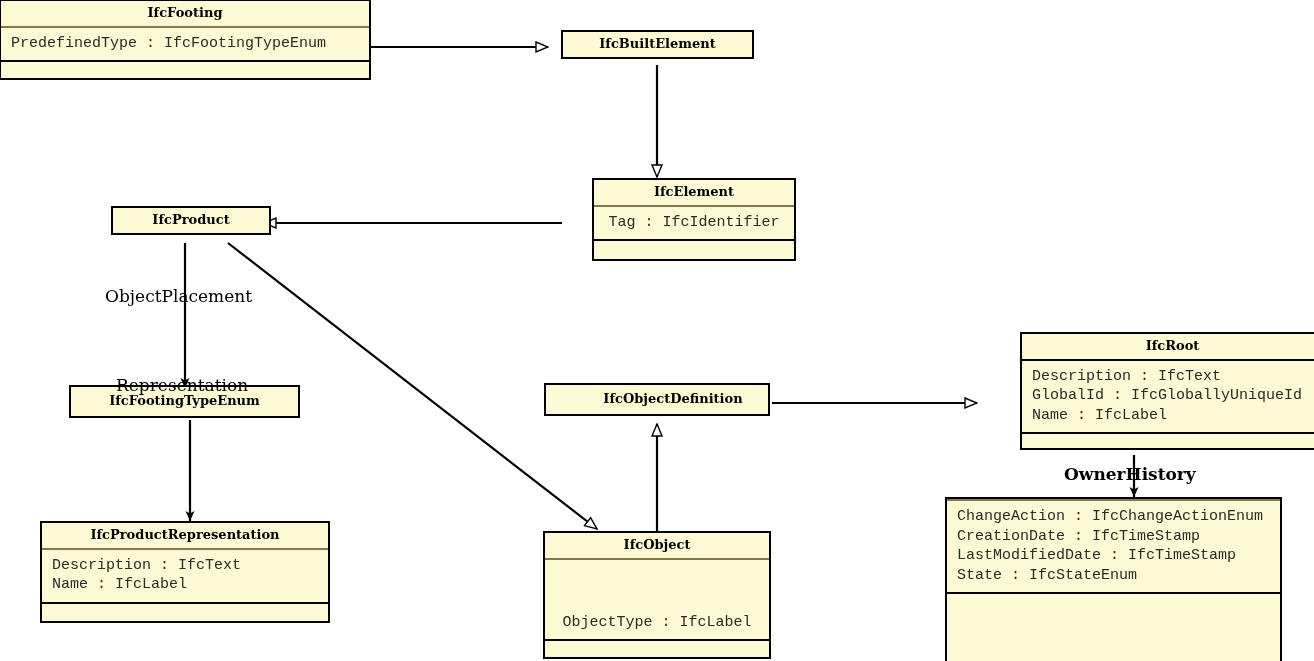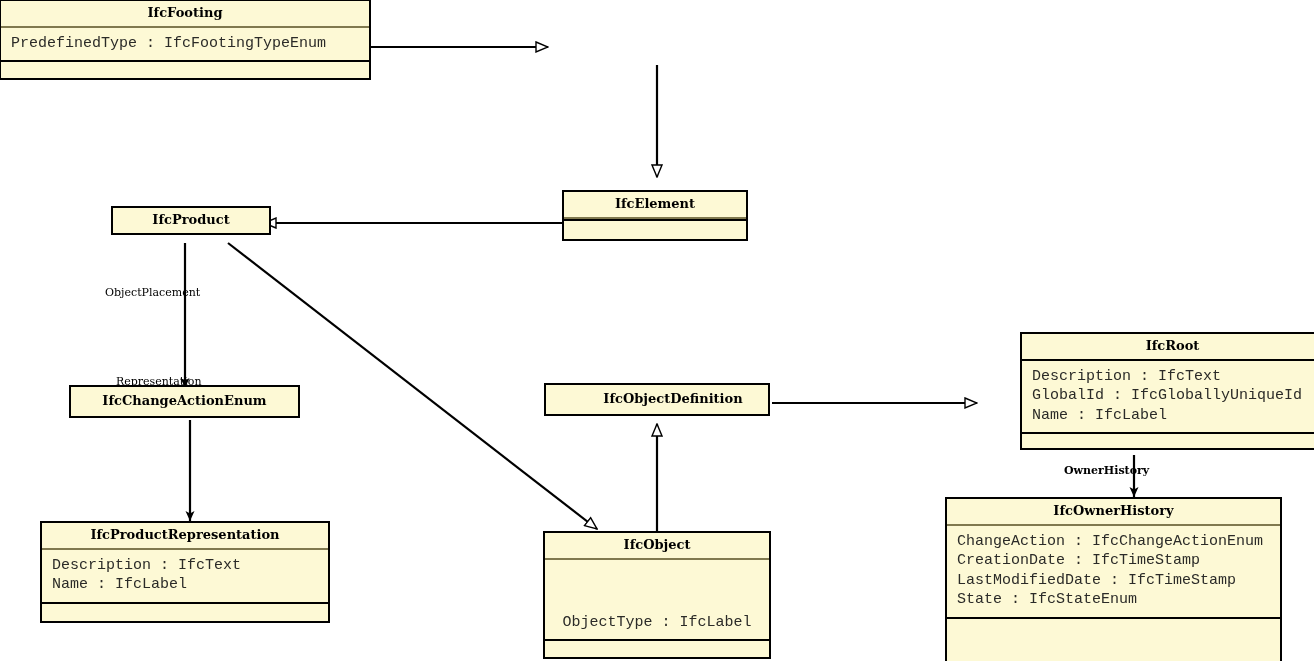--- a/index.html
+++ b/index.html
@@ -53,21 +53,21 @@
     color: #2b2b28;
     line-height: 1.30;
     white-space: nowrap;
     font-family: Liberation Mono, monospace;
   }
   .uml-empty {
     height: 16px;
   }
   .edge-label {
     position: absolute;
-    font-size: 11px;
+    font-size: 17px;
     color: #000000;
     white-space: nowrap;
     font-family: "DejaVu Serif", "Liberation Serif", serif;
   }
 </style>
 </head>
 <body>
 
 <div id="diagram">
 
@@ -124,34 +124,40 @@
   <div class="uml-class" style="left:-1px; top:-1px; width:372px;">
     <div class="uml-title">IfcFooting</div>
     <div class="sep"></div>
     <div class="uml-attrs">
       <div class="uml-attr">PredefinedType : IfcFootingTypeEnum</div>
     </div>
     <div class="sep" style="background:#000000;"></div>
     <div class="uml-empty"></div>
   </div>
 
-
-  <div class="uml-class" style="left:562px; top:178px; width:186px;margin-top:12px;">
+  <div class="uml-class" style="left:561px; top:30px; width:193px;">
+    <div class="uml-title">IfcBuiltElement</div>
+  </div>
+
+  <div class="uml-class" style="left:592px; top:178px; width:204px;">
     <div class="uml-title">IfcElement</div>
     <div class="sep"></div>
+    <div class="uml-attrs" style="text-align:center;">
+      <div class="uml-attr">Tag : IfcIdentifier</div>
+    </div>
     <div class="sep" style="background:#000000;"></div>
     <div class="uml-empty" style="height:18px;"></div>
   </div>
 
   <div class="uml-class" style="left:111px; top:206px; width:160px;">
     <div class="uml-title">IfcProduct</div>
   </div>
 
   <div class="uml-class" style="left:69px; top:385px; width:231px;">
-    <div class="uml-title" style="padding-top:7px;padding-bottom:8px;">IfcChangeActionEnum</div>
+    <div class="uml-title" style="padding-top:7px;padding-bottom:8px;">IfcFootingTypeEnum</div>
   </div>
 
   <div class="uml-class" style="left:40px; top:521px; width:290px;">
     <div class="uml-title">IfcProductRepresentation</div>
     <div class="sep"></div>
     <div class="uml-attrs">
       <div class="uml-attr">Description : IfcText</div>
       <div class="uml-attr">Name : IfcLabel</div>
     </div>
     <div class="sep" style="background:#000000;"></div>
@@ -178,21 +184,20 @@
     <div class="uml-attrs">
       <div class="uml-attr">Description : IfcText</div>
       <div class="uml-attr">GlobalId : IfcGloballyUniqueId</div>
       <div class="uml-attr">Name : IfcLabel</div>
     </div>
     <div class="sep" style="background:#000000;"></div>
     <div class="uml-empty" style="height:14px;"></div>
   </div>
 
   <div class="uml-class" style="left:945px; top:497px; width:337px; height:166px;">
-    <div class="uml-title">IfcOwnerHistory</div>
     <div class="sep"></div>
     <div class="uml-attrs">
       <div class="uml-attr">ChangeAction : IfcChangeActionEnum</div>
       <div class="uml-attr">CreationDate : IfcTimeStamp</div>
       <div class="uml-attr">LastModifiedDate : IfcTimeStamp</div>
       <div class="uml-attr">State : IfcStateEnum</div>
     </div>
     <div class="sep" style="background:#000000;"></div>
     <div class="uml-empty" style="height:20px;"></div>
   </div>

